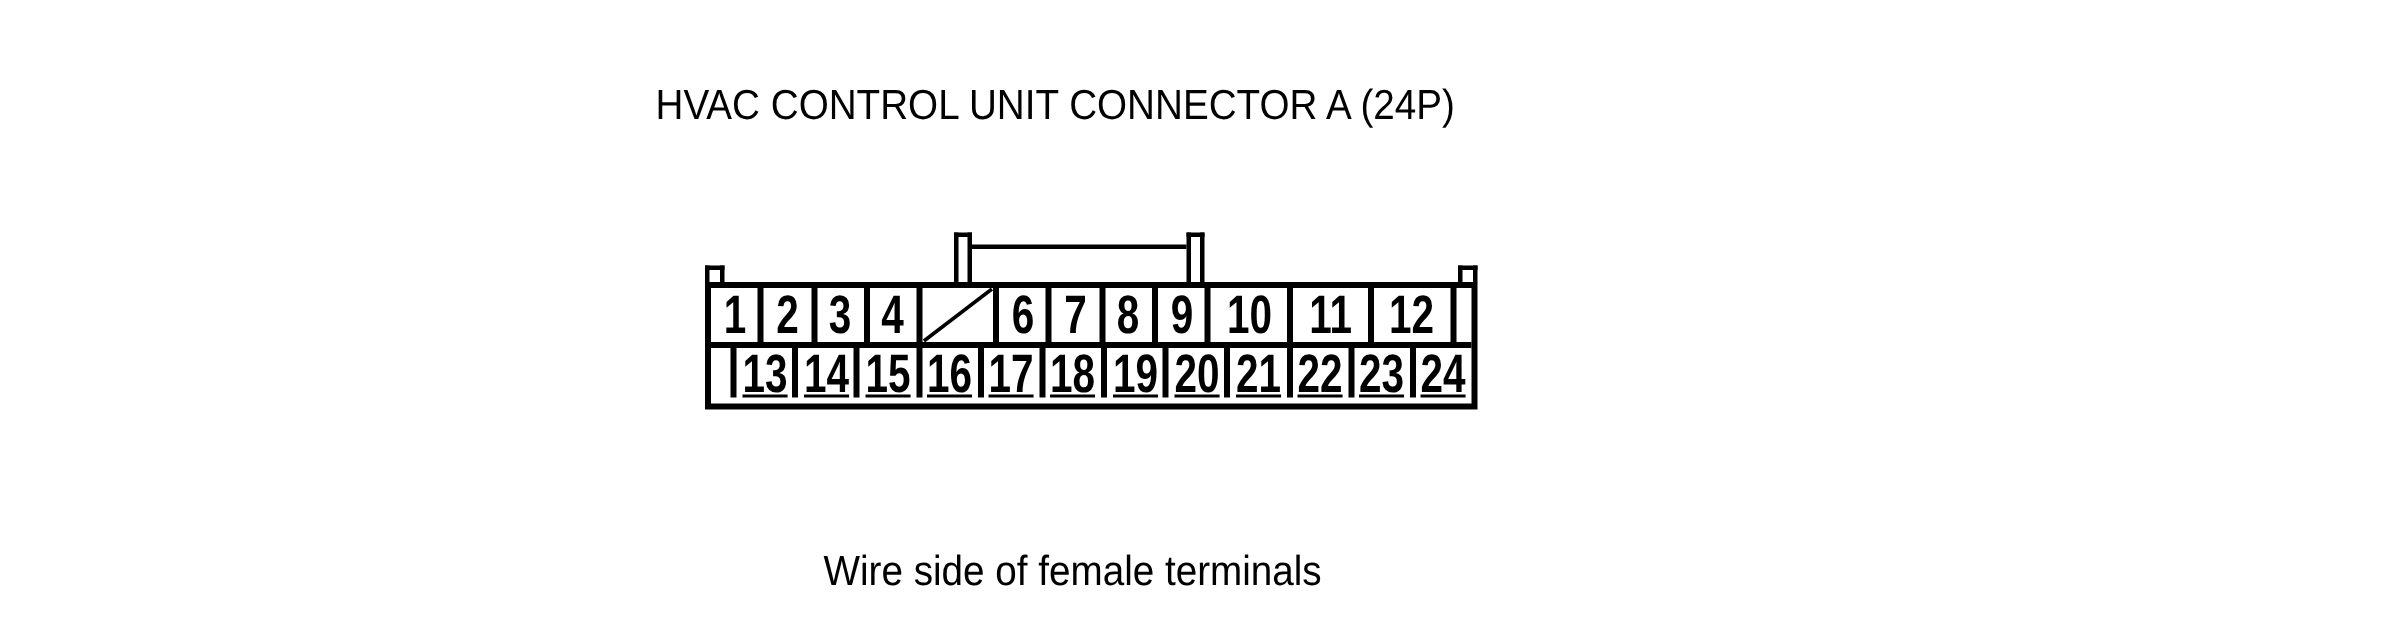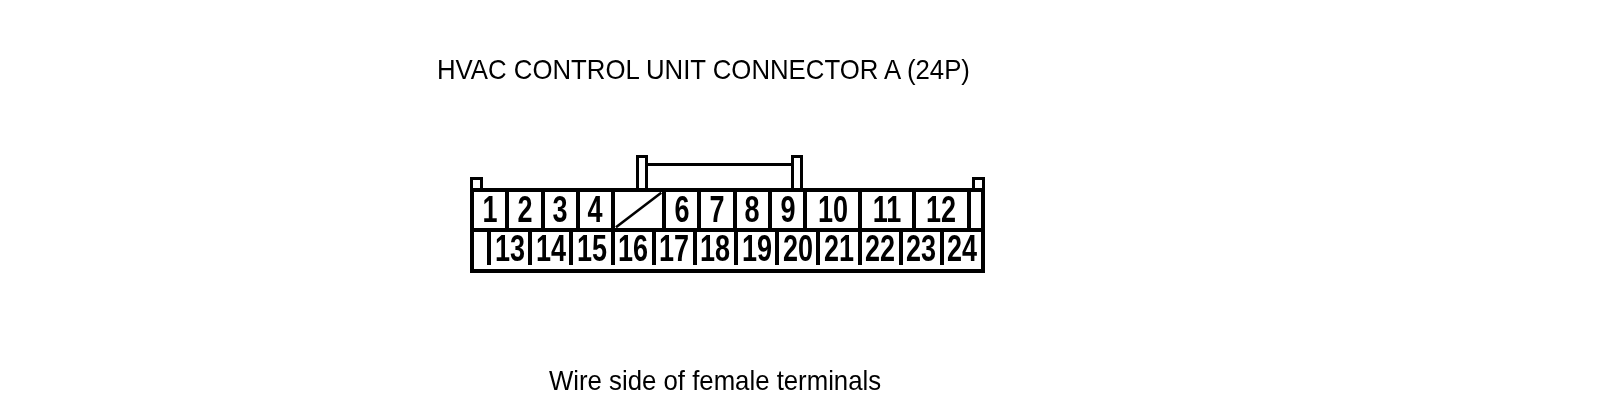--- a/index.html
+++ b/index.html
@@ -84,21 +84,21 @@
     width: 515px;
     height: 85px;
     background: #fff;
     border: 4px solid #000;
   }
   .pin-row { display: flex; width: 100%; }
   .pin-row.top {
     height: 40px;
     border-bottom: 4px solid #000;
   }
-  .pin-row.bottom { height: 33px; }
+  .pin-row.bottom { height: 33px; text-decoration: underline; }
 
   .cell {
     flex: 1 1 auto;
     display: flex;
     align-items: center;
     justify-content: center;
     border-left: 4px solid #000;
     overflow: hidden;
     position: relative;
   }

